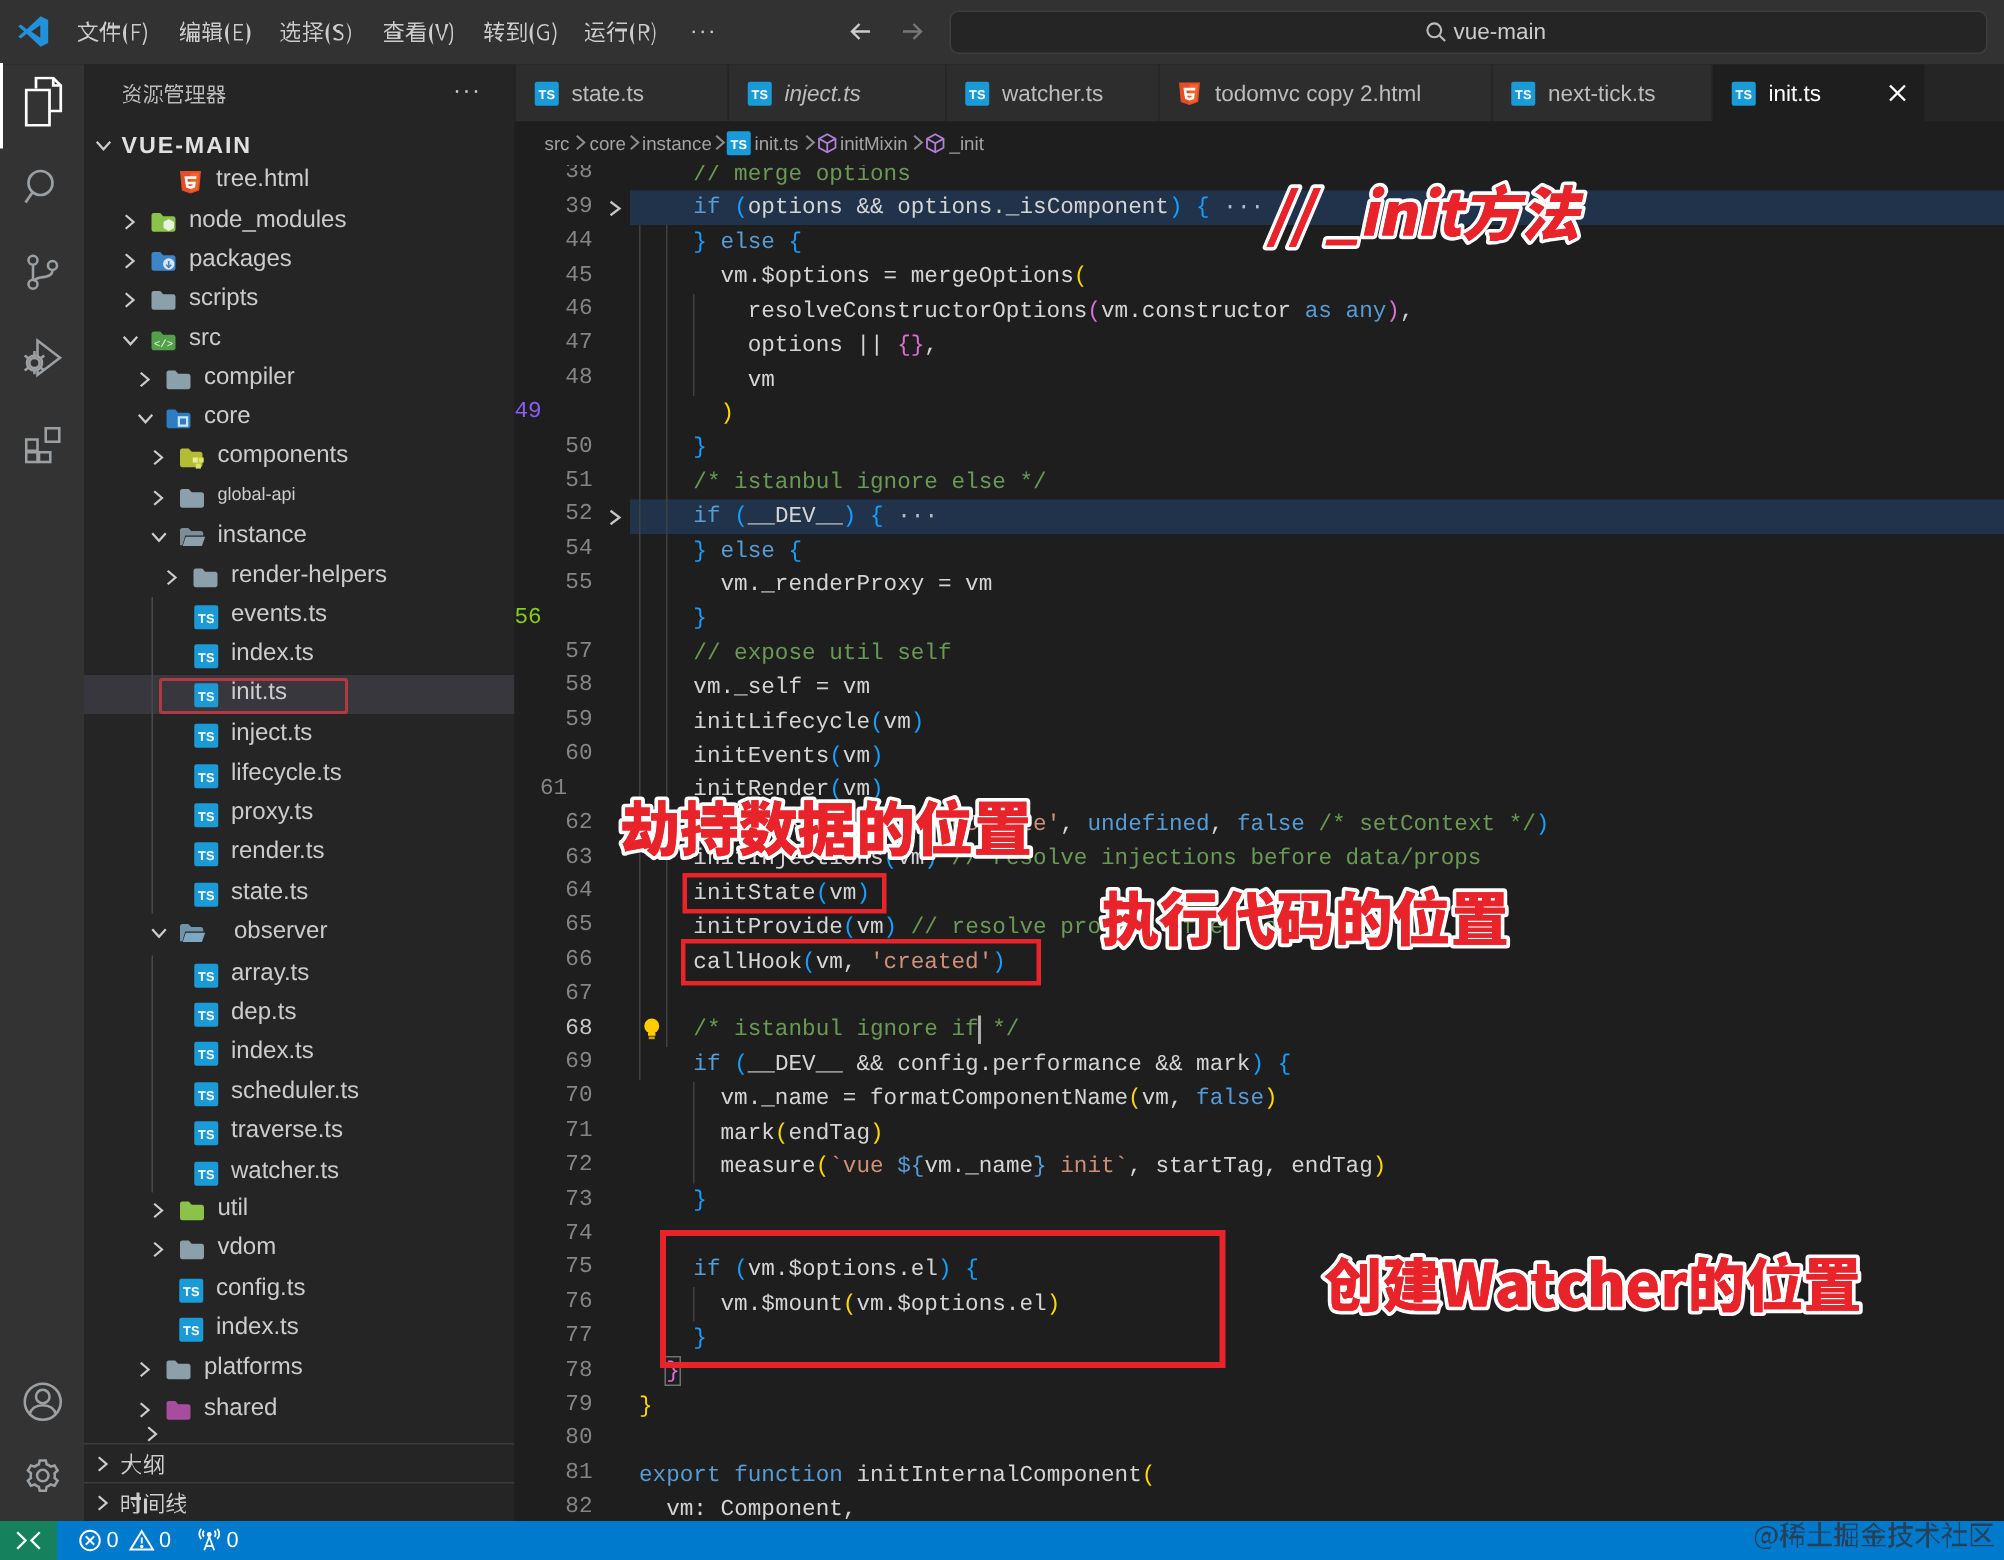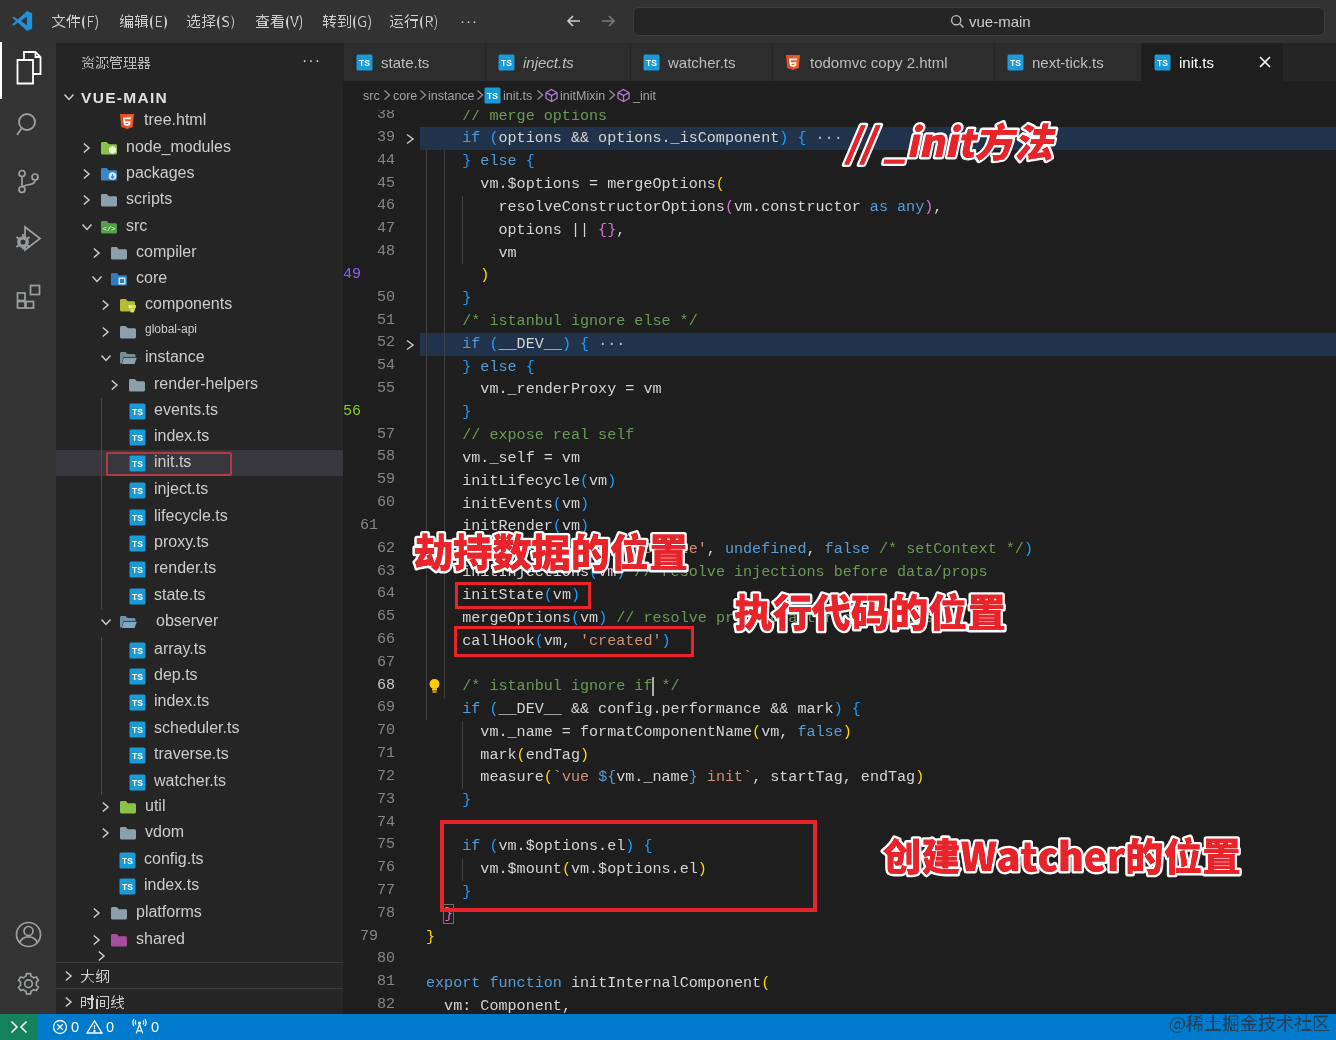--- a/index.html
+++ b/index.html
@@ -443,37 +443,37 @@
         <path d="M2 1.5 L8 6 L2 10.5" fill="none" stroke="#c5c5c5" stroke-width="1.5"></path>
       </svg>
       <div class="abs mono" style="left:83px;top:222.8px;height:22.82px;line-height:22.82px"><span style="color:#D4D4D4">    </span><span style="color:#569CD6">if</span><span style="color:#D4D4D4"> </span><span style="color:#179FFF">(</span><span style="color:#D4D4D4">__DEV__</span><span style="color:#179FFF">)</span><span style="color:#D4D4D4"> </span><span style="color:#179FFF">{</span><span style="color:#D4D4D4"> </span><span style="color:#b8bdc4">···</span></div>
       <div class="abs mono" style="left:0;top:244.1px;width:52px;height:22.82px;line-height:22.82px;text-align:right;color:#858585">54</div>
       <div class="abs mono" style="left:83px;top:245.6px;height:22.82px;line-height:22.82px"><span style="color:#D4D4D4">    </span><span style="color:#179FFF">}</span><span style="color:#D4D4D4"> </span><span style="color:#569CD6">else</span><span style="color:#D4D4D4"> </span><span style="color:#179FFF">{</span></div>
       <div class="abs mono" style="left:0;top:266.9px;width:52px;height:22.82px;line-height:22.82px;text-align:right;color:#858585">55</div>
       <div class="abs mono" style="left:83px;top:268.4px;height:22.82px;line-height:22.82px"><span style="color:#D4D4D4">      vm._renderProxy = vm</span></div>
       <div class="abs mono" style="left:0;top:289.8px;width:52px;height:22.82px;line-height:22.82px;text-align:left;color:#84cc16">56</div>
       <div class="abs mono" style="left:83px;top:291.2px;height:22.82px;line-height:22.82px"><span style="color:#D4D4D4">    </span><span style="color:#179FFF">}</span></div>
       <div class="abs mono" style="left:0;top:312.6px;width:52px;height:22.82px;line-height:22.82px;text-align:right;color:#858585">57</div>
-      <div class="abs mono" style="left:83px;top:314.1px;height:22.82px;line-height:22.82px"><span style="color:#6A9955">    // expose real self</span></div>
+      <div class="abs mono" style="left:83px;top:314.1px;height:22.82px;line-height:22.82px"><span style="color:#6A9955">    // expose util self</span></div>
       <div class="abs mono" style="left:0;top:335.4px;width:52px;height:22.82px;line-height:22.82px;text-align:right;color:#858585">58</div>
       <div class="abs mono" style="left:83px;top:336.9px;height:22.82px;line-height:22.82px"><span style="color:#D4D4D4">    vm._self = vm</span></div>
       <div class="abs mono" style="left:0;top:358.2px;width:52px;height:22.82px;line-height:22.82px;text-align:right;color:#858585">59</div>
       <div class="abs mono" style="left:83px;top:359.7px;height:22.82px;line-height:22.82px"><span style="color:#D4D4D4">    initLifecycle</span><span style="color:#179FFF">(</span><span style="color:#D4D4D4">vm</span><span style="color:#179FFF">)</span></div>
       <div class="abs mono" style="left:0;top:381.0px;width:52px;height:22.82px;line-height:22.82px;text-align:right;color:#858585">60</div>
       <div class="abs mono" style="left:83px;top:382.5px;height:22.82px;line-height:22.82px"><span style="color:#D4D4D4">    initEvents</span><span style="color:#179FFF">(</span><span style="color:#D4D4D4">vm</span><span style="color:#179FFF">)</span></div>
       <div class="abs mono" style="left:0;top:403.9px;width:52px;height:22.82px;line-height:22.82px;text-align:center;color:#858585">61</div>
       <div class="abs mono" style="left:83px;top:405.4px;height:22.82px;line-height:22.82px"><span style="color:#D4D4D4">    initRender</span><span style="color:#179FFF">(</span><span style="color:#D4D4D4">vm</span><span style="color:#179FFF">)</span></div>
       <div class="abs mono" style="left:0;top:426.7px;width:52px;height:22.82px;line-height:22.82px;text-align:right;color:#858585">62</div>
       <div class="abs mono" style="left:83px;top:428.2px;height:22.82px;line-height:22.82px"><span style="color:#D4D4D4">    callHook</span><span style="color:#179FFF">(</span><span style="color:#D4D4D4">vm, </span><span style="color:#CE9178">'beforeCreate'</span><span style="color:#D4D4D4">, </span><span style="color:#569CD6">undefined</span><span style="color:#D4D4D4">, </span><span style="color:#569CD6">false</span><span style="color:#D4D4D4"> </span><span style="color:#6A9955">/* setContext */</span><span style="color:#179FFF">)</span></div>
       <div class="abs mono" style="left:0;top:449.5px;width:52px;height:22.82px;line-height:22.82px;text-align:right;color:#858585">63</div>
       <div class="abs mono" style="left:83px;top:451.0px;height:22.82px;line-height:22.82px"><span style="color:#D4D4D4">    initInjections</span><span style="color:#179FFF">(</span><span style="color:#D4D4D4">vm</span><span style="color:#179FFF">)</span><span style="color:#D4D4D4"> </span><span style="color:#6A9955">// resolve injections before data/props</span></div>
       <div class="abs mono" style="left:0;top:472.3px;width:52px;height:22.82px;line-height:22.82px;text-align:right;color:#858585">64</div>
       <div class="abs mono" style="left:83px;top:473.8px;height:22.82px;line-height:22.82px"><span style="color:#D4D4D4">    initState</span><span style="color:#179FFF">(</span><span style="color:#D4D4D4">vm</span><span style="color:#179FFF">)</span></div>
       <div class="abs mono" style="left:0;top:495.1px;width:52px;height:22.82px;line-height:22.82px;text-align:right;color:#858585">65</div>
-      <div class="abs mono" style="left:83px;top:496.6px;height:22.82px;line-height:22.82px"><span style="color:#D4D4D4">    mergeOptions</span><span style="color:#179FFF">(</span><span style="color:#D4D4D4">vm</span><span style="color:#179FFF">)</span><span style="color:#D4D4D4"> </span><span style="color:#6A9955">// resolve provide after data/props</span></div>
+      <div class="abs mono" style="left:83px;top:496.6px;height:22.82px;line-height:22.82px"><span style="color:#D4D4D4">    initProvide</span><span style="color:#179FFF">(</span><span style="color:#D4D4D4">vm</span><span style="color:#179FFF">)</span><span style="color:#D4D4D4"> </span><span style="color:#6A9955">// resolve provide after data/props</span></div>
       <div class="abs mono" style="left:0;top:518.0px;width:52px;height:22.82px;line-height:22.82px;text-align:right;color:#858585">66</div>
       <div class="abs mono" style="left:83px;top:519.5px;height:22.82px;line-height:22.82px"><span style="color:#D4D4D4">    callHook</span><span style="color:#179FFF">(</span><span style="color:#D4D4D4">vm, </span><span style="color:#CE9178">'created'</span><span style="color:#179FFF">)</span></div>
       <div class="abs mono" style="left:0;top:540.8px;width:52px;height:22.82px;line-height:22.82px;text-align:right;color:#858585">67</div>
       <div class="abs mono" style="left:0;top:563.6px;width:52px;height:22.82px;line-height:22.82px;text-align:right;color:#c6c6c6">68</div>
       <div class="abs mono" style="left:83px;top:565.1px;height:22.82px;line-height:22.82px"><span style="color:#6A9955">    /* istanbul ignore if */</span></div>
       <div class="abs mono" style="left:0;top:586.4px;width:52px;height:22.82px;line-height:22.82px;text-align:right;color:#858585">69</div>
       <div class="abs mono" style="left:83px;top:587.9px;height:22.82px;line-height:22.82px"><span style="color:#D4D4D4">    </span><span style="color:#569CD6">if</span><span style="color:#D4D4D4"> </span><span style="color:#179FFF">(</span><span style="color:#D4D4D4">__DEV__ &amp;&amp; config.performance &amp;&amp; mark</span><span style="color:#179FFF">)</span><span style="color:#D4D4D4"> </span><span style="color:#179FFF">{</span></div>
       <div class="abs mono" style="left:0;top:609.2px;width:52px;height:22.82px;line-height:22.82px;text-align:right;color:#858585">70</div>
       <div class="abs mono" style="left:83px;top:610.7px;height:22.82px;line-height:22.82px"><span style="color:#D4D4D4">      vm._name = formatComponentName</span><span style="color:#FFD700">(</span><span style="color:#D4D4D4">vm, </span><span style="color:#569CD6">false</span><span style="color:#FFD700">)</span></div>
       <div class="abs mono" style="left:0;top:632.1px;width:52px;height:22.82px;line-height:22.82px;text-align:right;color:#858585">71</div>
@@ -484,21 +484,21 @@
       <div class="abs mono" style="left:83px;top:679.2px;height:22.82px;line-height:22.82px"><span style="color:#D4D4D4">    </span><span style="color:#179FFF">}</span></div>
       <div class="abs mono" style="left:0;top:700.5px;width:52px;height:22.82px;line-height:22.82px;text-align:right;color:#858585">74</div>
       <div class="abs mono" style="left:0;top:723.3px;width:52px;height:22.82px;line-height:22.82px;text-align:right;color:#858585">75</div>
       <div class="abs mono" style="left:83px;top:724.8px;height:22.82px;line-height:22.82px"><span style="color:#D4D4D4">    </span><span style="color:#569CD6">if</span><span style="color:#D4D4D4"> </span><span style="color:#179FFF">(</span><span style="color:#D4D4D4">vm.$options.el</span><span style="color:#179FFF">)</span><span style="color:#D4D4D4"> </span><span style="color:#179FFF">{</span></div>
       <div class="abs mono" style="left:0;top:746.2px;width:52px;height:22.82px;line-height:22.82px;text-align:right;color:#858585">76</div>
       <div class="abs mono" style="left:83px;top:747.7px;height:22.82px;line-height:22.82px"><span style="color:#D4D4D4">      vm.$mount</span><span style="color:#FFD700">(</span><span style="color:#D4D4D4">vm.$options.el</span><span style="color:#FFD700">)</span></div>
       <div class="abs mono" style="left:0;top:769.0px;width:52px;height:22.82px;line-height:22.82px;text-align:right;color:#858585">77</div>
       <div class="abs mono" style="left:83px;top:770.5px;height:22.82px;line-height:22.82px"><span style="color:#D4D4D4">    </span><span style="color:#179FFF">}</span></div>
       <div class="abs mono" style="left:0;top:791.8px;width:52px;height:22.82px;line-height:22.82px;text-align:right;color:#858585">78</div>
       <div class="abs mono" style="left:83px;top:793.3px;height:22.82px;line-height:22.82px"><span style="color:#D4D4D4">  </span><span style="color:#DA70D6;outline:1px solid #707070">}</span></div>
-      <div class="abs mono" style="left:0;top:814.6px;width:52px;height:22.82px;line-height:22.82px;text-align:center;color:#858585">79</div>
+      <div class="abs mono" style="left:0;top:814.6px;width:52px;height:22.82px;line-height:22.82px;text-align:right;color:#858585">79</div>
       <div class="abs mono" style="left:83px;top:816.1px;height:22.82px;line-height:22.82px"><span style="color:#FFD700">}</span></div>
       <div class="abs mono" style="left:0;top:837.4px;width:52px;height:22.82px;line-height:22.82px;text-align:right;color:#858585">80</div>
       <div class="abs mono" style="left:0;top:860.2px;width:52px;height:22.82px;line-height:22.82px;text-align:right;color:#858585">81</div>
       <div class="abs mono" style="left:83px;top:861.8px;height:22.82px;line-height:22.82px"><span style="color:#569CD6">export</span><span style="color:#D4D4D4"> </span><span style="color:#569CD6">function</span><span style="color:#D4D4D4"> </span><span style="color:#D4D4D4">initInternalComponent</span><span style="color:#FFD700">(</span></div>
       <div class="abs mono" style="left:0;top:883.1px;width:52px;height:22.82px;line-height:22.82px;text-align:right;color:#858585">82</div>
       <div class="abs mono" style="left:83px;top:884.6px;height:22.82px;line-height:22.82px"><span style="color:#D4D4D4">  vm: </span><span style="color:#D4D4D4">Component</span><span style="color:#D4D4D4">,</span></div>
       <div class="abs" style="left:309px;top:567px;width:2px;height:19px;background:#aeafad"></div>
       <svg class="abs" style="left:84px;top:568px" width="15" height="16" viewBox="0 0 15 16">
 <circle cx="7.5" cy="6" r="5" fill="#ffcc00"></circle>
         <rect x="5" y="10.5" width="5" height="2" fill="#ffcc00"></rect>

